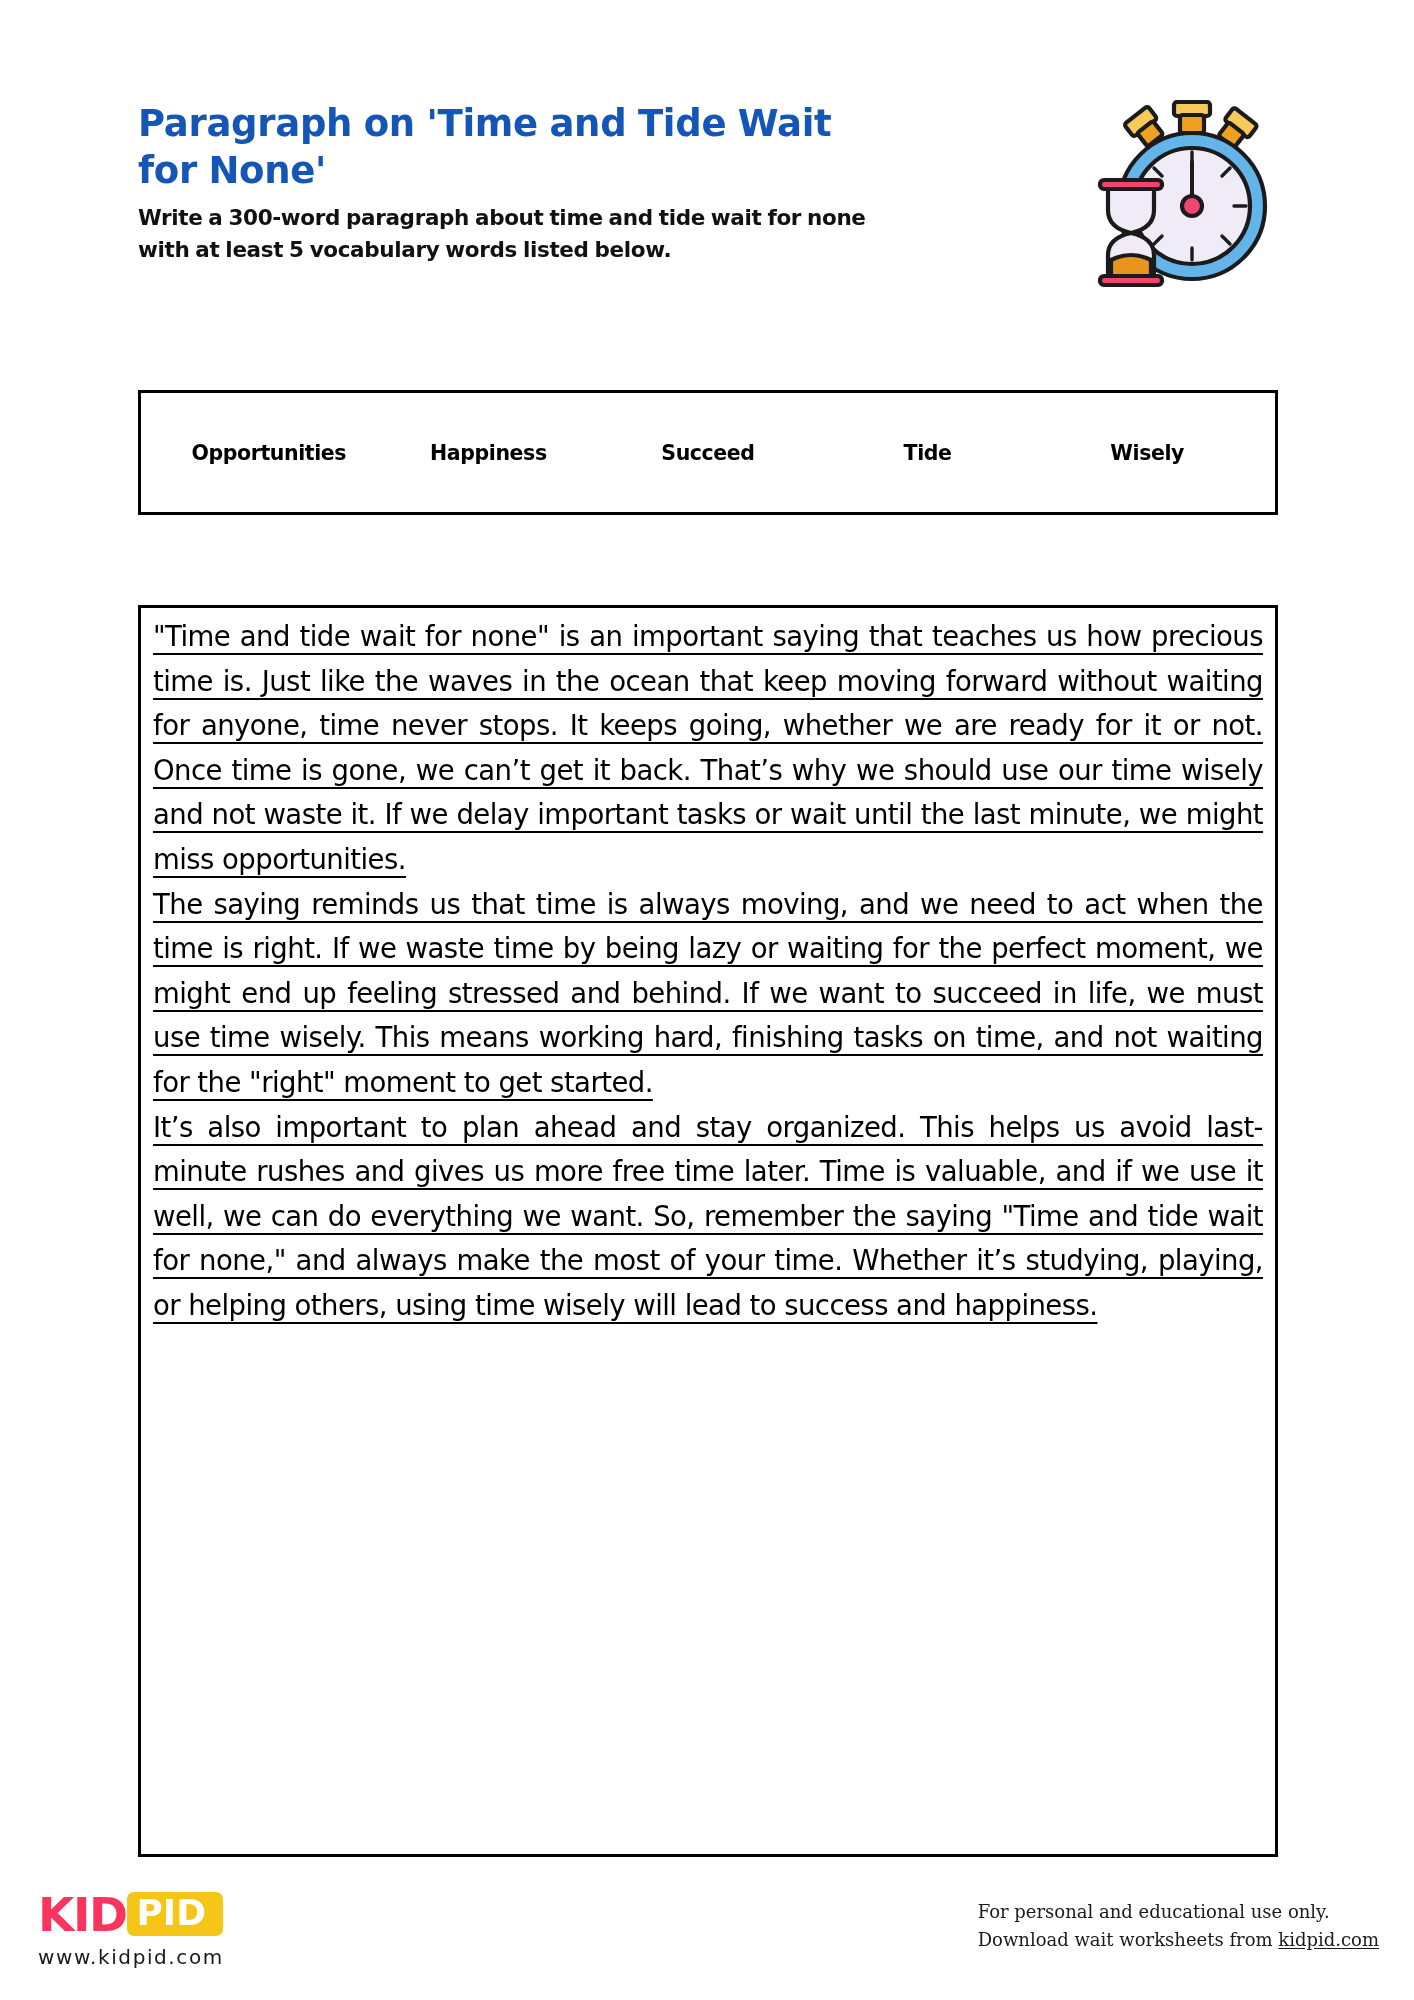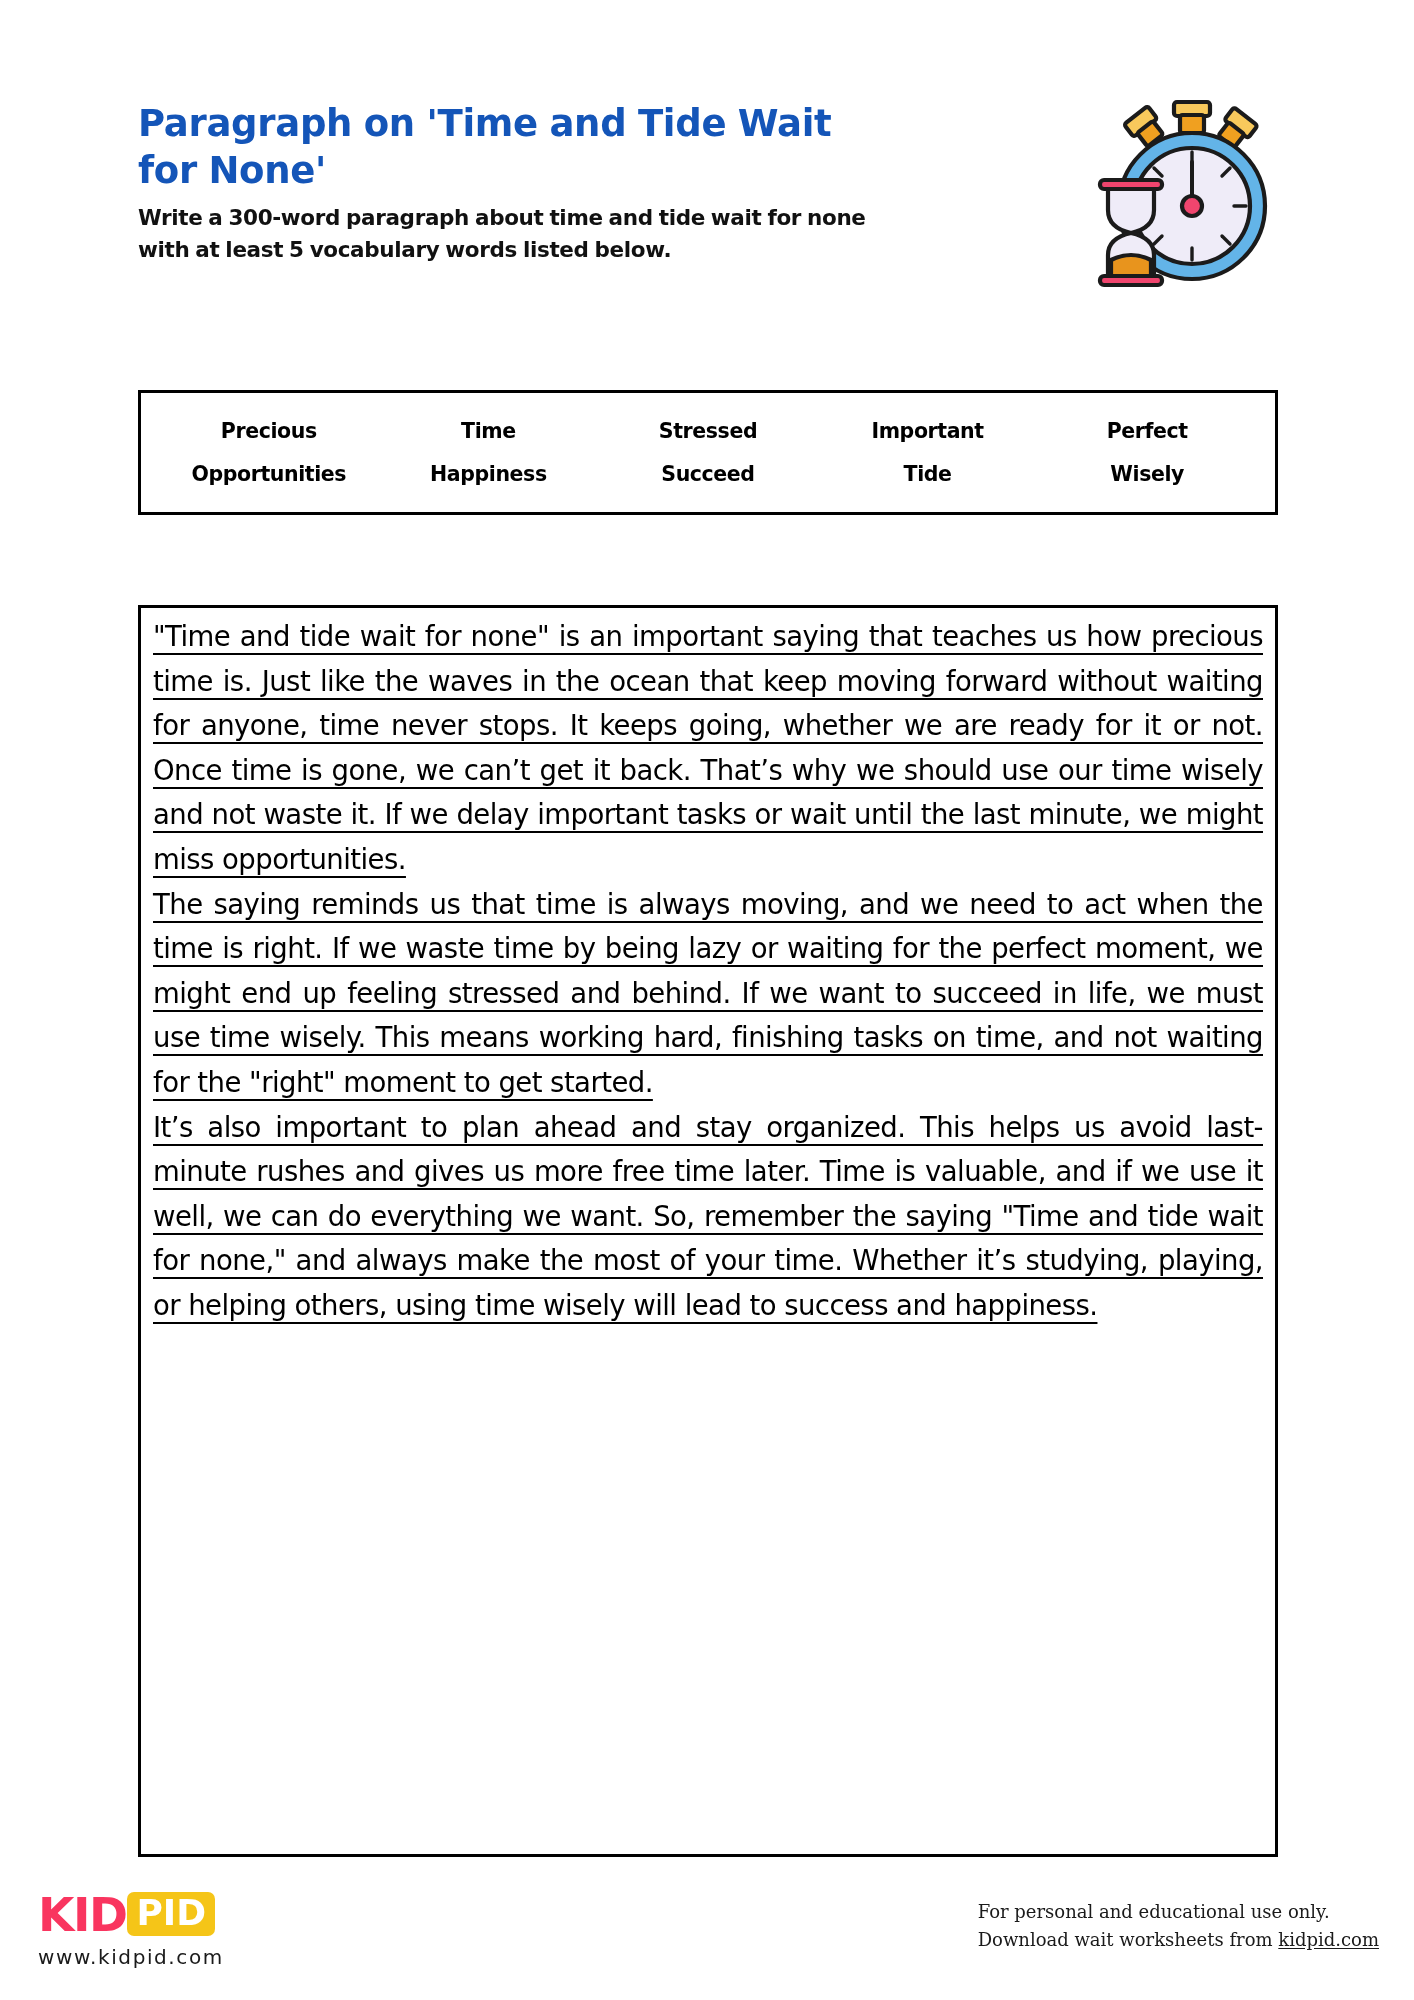--- a/index.html
+++ b/index.html
@@ -154,21 +154,21 @@
     line-height: 1;
   }
 
   .logo-pid {
     font-family: "DejaVu Sans", sans-serif;
     font-size: 36px;
     font-weight: 700;
     color: #ffffff;
     background: #f5c518;
     border-radius: 7px;
-    padding: 3px 9px 5px 9px;
+    padding: 3px 17px 5px 9px;
     letter-spacing: 0px;
     line-height: 1;
     margin-left: 1px;
   }
 
   .logo-url {
     margin-top: 5px;
     font-family: "DejaVu Sans", sans-serif;
     font-size: 20px;
     color: #1a1a1a;
@@ -245,27 +245,20 @@
             <path d="M50 186 L96 186 L96 165 Q96 148 73 143 Q50 148 50 165 Z" fill="#efecf8"></path>
             <path d="M53 186 L93 186 L93 170 Q73 160 53 170 Z" fill="#e8941d"></path>
           </g>
         </g>
       </svg>
     </div>
   </div>
 
   <div class="vocab-box">
     <div class="vocab-row">
-      <div class="vocab-cell">Precious</div>
-      <div class="vocab-cell">Time</div>
-      <div class="vocab-cell">Stressed</div>
-      <div class="vocab-cell">Important</div>
-      <div class="vocab-cell">Perfect</div>
-    </div>
-    <div class="vocab-row">
       <div class="vocab-cell">Opportunities</div>
       <div class="vocab-cell">Happiness</div>
       <div class="vocab-cell">Succeed</div>
       <div class="vocab-cell">Tide</div>
       <div class="vocab-cell">Wisely</div>
     </div>
   </div>
 
   <div class="answer-box">
     <p class="answer-para">"Time and tide wait for none" is an important saying that teaches us how precious time is. Just like the waves in the ocean that keep moving forward without waiting for anyone, time never stops. It keeps going, whether we are ready for it or not. Once time is gone, we can’t get it back. That’s why we should use our time wisely and not waste it. If we delay important tasks or wait until the last minute, we might miss opportunities.</p>

